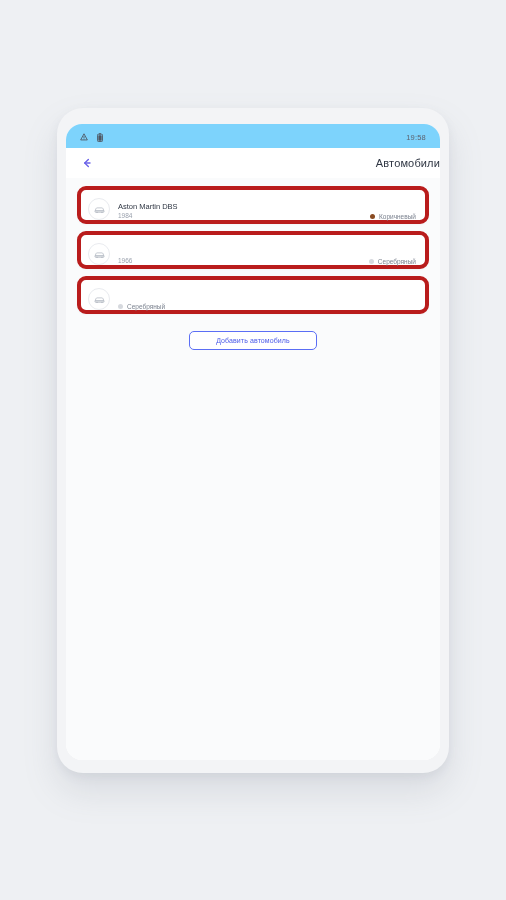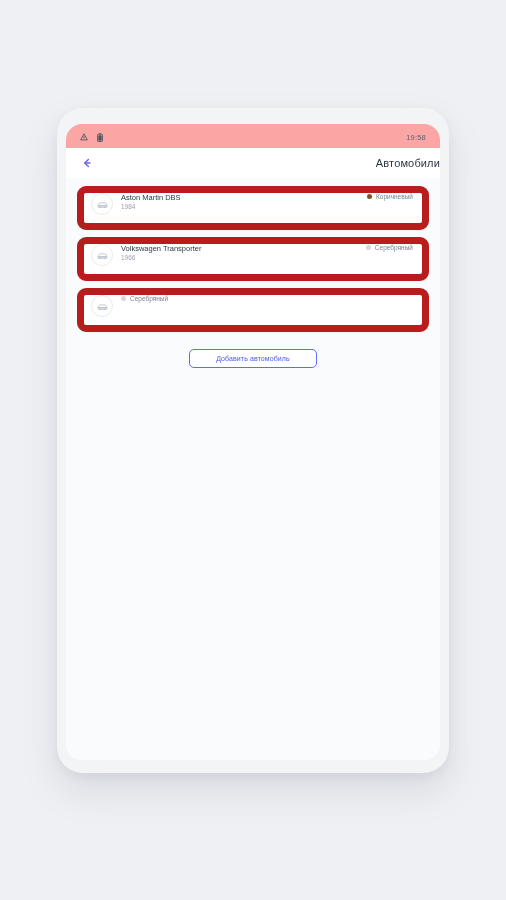--- a/index.html
+++ b/index.html
@@ -37,21 +37,21 @@
     border-radius: 16px;
     overflow: hidden;
   }
 
   
   .status-bar {
     height: 22px;
     display: flex;
     align-items: center;
     padding: 2px 14px 0 14px;
-    background: #fca5a5;
+    background: #7dd3fc;
   }
   .status-left {
     display: flex;
     align-items: center;
     gap: 9px;
   }
   .status-spacer { flex: 1; }
   .status-time {
     font-size: 7.5px;
     color: #5c6370;
@@ -93,25 +93,25 @@
   .content {
     background: #fafbfc;
     height: calc(100% - 52px);
     padding: 8px 11px 0 11px;
     box-sizing: border-box;
   }
 
   
   .car-card {
     background: #ffffff;
-    border: 7px solid #b91c1c;
+    border: 4px solid #b91c1c;
     border-radius: 9px;
     height: 30px;
     display: flex;
-    align-items: flex-start;
+    align-items: flex-end;
     padding: 0 9px 0 7px;
     margin-bottom: 7px;
     box-shadow: 0 1px 2px rgba(110,120,135,0.045);
     cursor: pointer;
   }
   .car-avatar {
     width: 20px;
     height: 20px;
     border-radius: 50%;
     background: #ffffff;
@@ -245,21 +245,20 @@
       <div class="car-card">
         <div class="car-avatar">
           <svg width="13" height="13" viewBox="0 0 20 20">
             <path d="M3.2 12.2 L4.6 8.6 C4.9 7.9 5.5 7.5 6.3 7.5 L13.7 7.5 C14.5 7.5 15.1 7.9 15.4 8.6 L16.8 12.2 Z" fill="none" stroke="#aeb4be" stroke-width="1.1" stroke-linejoin="round"></path>
             <rect x="3" y="11.9" width="14" height="2.4" rx="1" fill="none" stroke="#aeb4be" stroke-width="1.1"></rect>
             <circle cx="6.2" cy="14.4" r="1.1" fill="#aeb4be"></circle>
             <circle cx="13.8" cy="14.4" r="1.1" fill="#aeb4be"></circle>
           </svg>
         </div>
         <div class="car-info">
-          <div class="car-name">Volkswagen Transporter</div>
           <div class="car-year">1966</div>
         </div>
         <div class="color-badge">
           <span class="color-dot" style="background:#d6d9de"></span>
           <span class="color-label">Серебряный</span>
         </div>
       </div>
 
       <div class="car-card">
         <div class="car-avatar">

